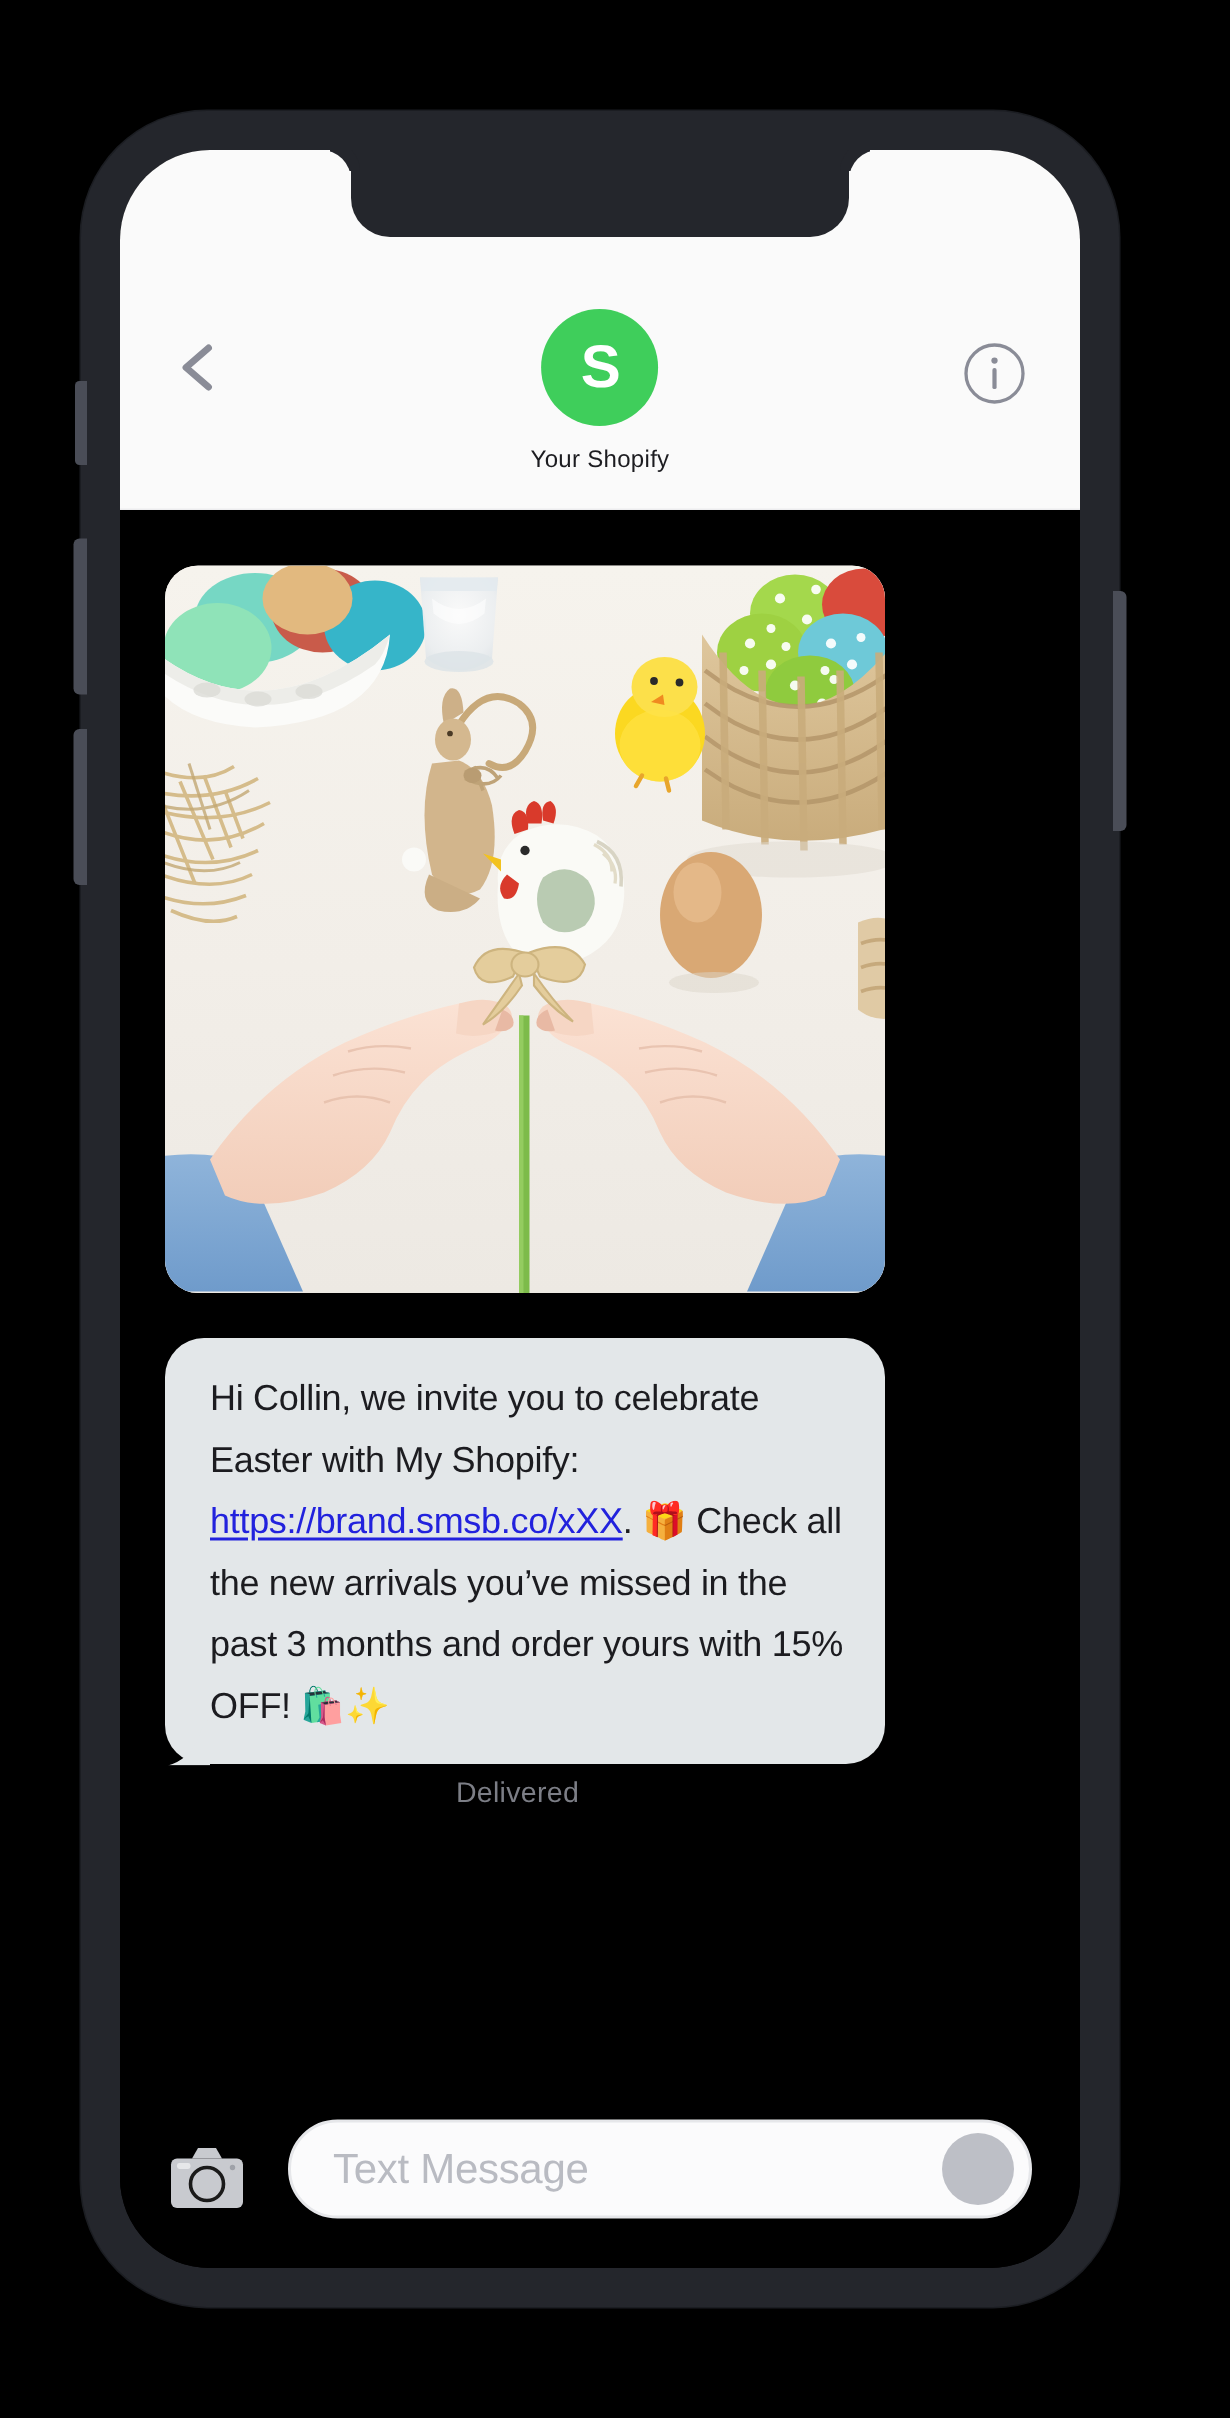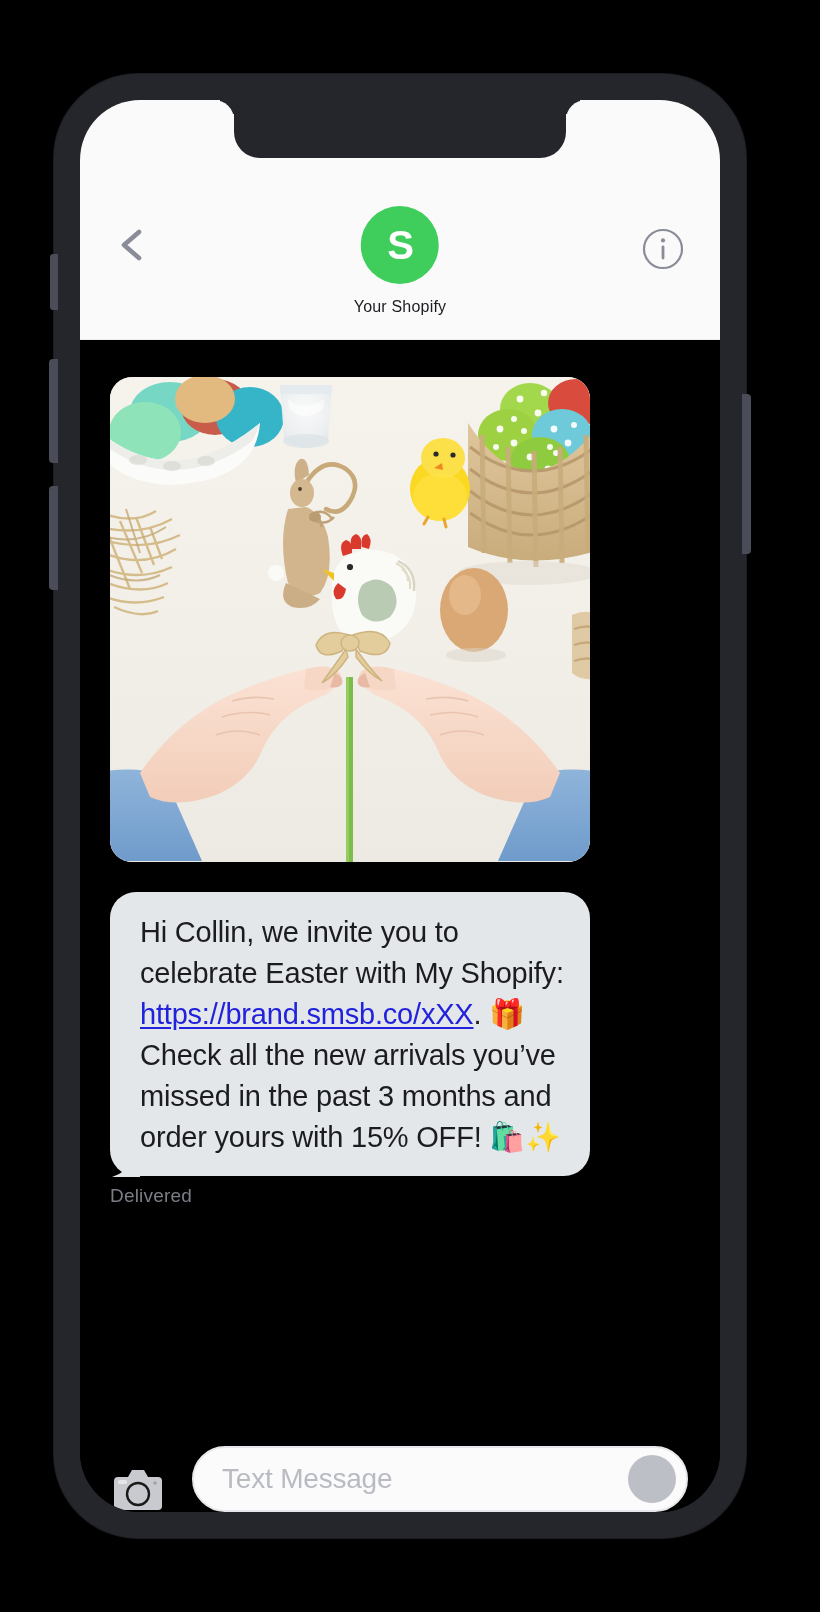--- a/index.html
+++ b/index.html
@@ -181,51 +181,51 @@
   }
   .bubble-tail {
     position: absolute;
     left: 0px;
     bottom: -1px;
     width: 30px;
     height: 32px;
     overflow: hidden;
   }
   .bubble-text {
-    font-size: 29px;
+    font-size: 24px;
     line-height: 41px;
     color: #1C1C20;
     font-weight: 300;
     letter-spacing: -0.2px;
     word-wrap: break-word;
   }
   .bubble-link {
     color: #2222DD;
     text-decoration: underline;
     text-underline-offset: 3px;
   }
   .delivered {
     margin-top: 9px;
-    text-align: left;
+    text-align: center;
     padding-right: 10px;
     font-size: 19px;
     color: #7C7E86;
     letter-spacing: 0.2px;
   }
 
   
   .input-bar {
     position: absolute;
     left: 0;
     bottom: 0;
     width: 100%;
     height: 160px;
     background: #000000;
     display: flex;
-    align-items: flex-end;
+    align-items: center;
     padding: 28px 32px 0 32px;
     z-index: 20;
   }
   .camera-btn {
     width: 52px;
     height: 46px;
     flex: 0 0 auto;
     margin-top: 10px;
     cursor: pointer;
   }

